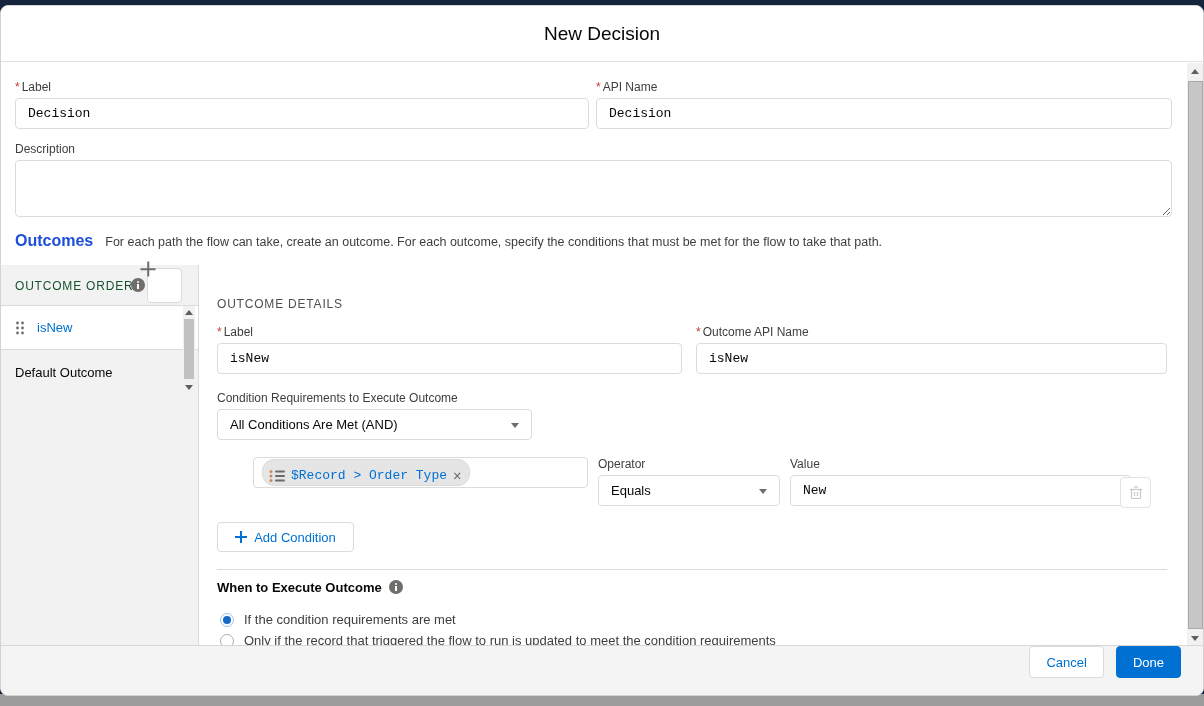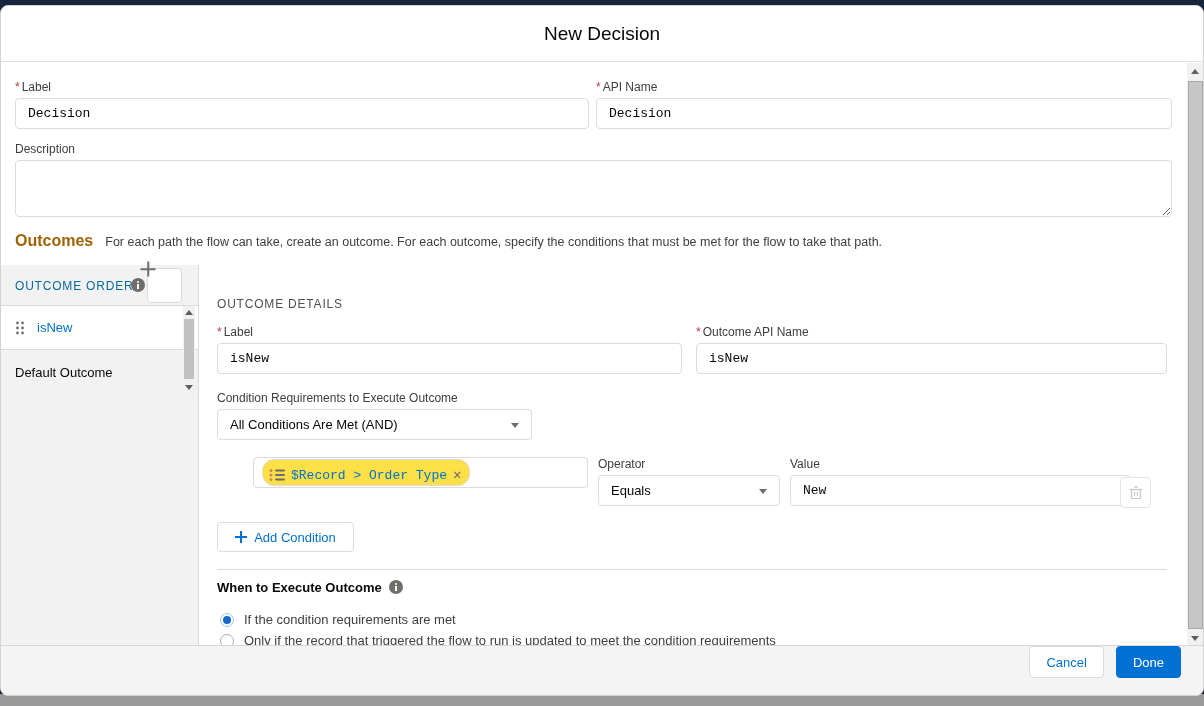--- a/index.html
+++ b/index.html
@@ -30,21 +30,21 @@
 
   
   .info { display:inline-block; width:14px; height:14px; border-radius:50%; background:#706e6b; position:relative; vertical-align:-2px; }
   .info::before { content:""; position:absolute; left:6px; top:3px; width:2px; height:2px; background:#fff; border-radius:50%; }
   .info::after  { content:""; position:absolute; left:6px; top:6px; width:2px; height:5px; background:#fff; }
 
   
   .outcomes-wrap { position:absolute; left:0; top:259px; width:1186px; height:382px; }
   .sidebar { position:absolute; left:0; top:0; width:198px; height:382px; background:#f3f2f2; border-right:1px solid #dddbda; }
   .sb-head { position:absolute; left:0; top:0; width:100%; height:41px; border-bottom:1px solid #dddbda; }
-  .sb-title { position:absolute; left:14px; top:14px; font-size:12px; letter-spacing:0.8px; color:#0369a1; }
+  .sb-title { position:absolute; left:14px; top:14px; font-size:12px; letter-spacing:0.8px; color:#14532d; }
   .sb-info { position:absolute; left:130px; top:13px; }
   .add-outcome { position:absolute; right:16px; top:3px; width:35px; height:35px; background:#fff;
                  border:1px solid #dddbda; border-radius:4px; cursor:pointer; }
   .plus { position:relative; width:100%; height:100%; }
   .plus::before { content:""; position:absolute; left:50%; top:50%; width:15px; height:1.5px; background:#706e6b; transform:translate(-50%,-50%); }
   .plus::after  { content:""; position:absolute; left:50%; top:50%; width:1.5px; height:15px; background:#706e6b; transform:translate(-50%,-50%); }
 
   .sb-list { position:absolute; left:0; top:41px; width:100%; }
   .sb-item { position:relative; height:44px; display:flex; align-items:center; padding-left:14px; font-size:13px; cursor:pointer; }
   .sb-item.selected { background:#fff; border-bottom:1px solid #dddbda; color:#0070d2; }
@@ -55,22 +55,22 @@
   .mini-thumb { position:absolute; left:1px; top:13px; width:10px; height:60px; background:#c1c1c1; }
   .tri-up    { width:0; height:0; border-left:4px solid transparent; border-right:4px solid transparent; border-bottom:5px solid #5f5f5f; position:absolute; left:2px; top:4px; }
   .tri-down  { width:0; height:0; border-left:4px solid transparent; border-right:4px solid transparent; border-top:5px solid #5f5f5f; position:absolute; left:2px; bottom:4px; }
 
   
   .details { position:absolute; left:199px; top:16px; width:893px; height:382px; background:#fff; }
   .details-title { position:absolute; left:17px; top:16px; font-size:12px; letter-spacing:0.8px; color:#514f4d; }
 
   
   .combo { position:relative; display:flex; align-items:center; padding:0 8px; }
-  .pill { display:inline-flex; align-items:flex-start; gap:6px; border:1px solid #dddbda; border-radius:12px;
-          padding:8px 8px 2px 6px; font-size:13px; color:#0070d2; background:#fde047; max-width:100%; }
+  .pill { display:inline-flex; align-items:center; gap:6px; border:1px solid #dddbda; border-radius:12px;
+          padding:8px 8px 2px 6px; font-size:13px; color:#0070d2; background:#e5e5e5; max-width:100%; }
   .pill .x { color:#706e6b; font-size:14px; line-height:1; cursor:pointer; }
 
   .trash-btn { position:absolute; left:920px; top:196px; width:31px; height:31px; border:1px solid #e5e3e1;
                border-radius:4px; background:#fff; display:flex; align-items:center; justify-content:center; }
 
   .add-cond { position:absolute; left:17px; top:241px; width:137px; height:30px; background:#fff;
               border:1px solid #dddbda; border-radius:4px; color:#0070d2; font-size:13px;
               display:flex; align-items:center; justify-content:center; gap:7px; cursor:pointer; }
   .plus-sm { position:relative; width:12px; height:12px; display:inline-block; }
   .plus-sm::before { content:""; position:absolute; left:0; top:5px; width:12px; height:2px; background:#0070d2; }
@@ -117,21 +117,21 @@
       <span class="fld-label"><span class="req">*</span><span>API Name</span></span>
       <input class="tbox" type="text" value="Decision" style="">
     </div>
 
     <div class="abs" style="left:14px; top:136px; width:1157px;">
       <span class="fld-label">Description</span>
       <textarea class="tbox" style="height: 57px; resize: both; padding-top: 6px;"></textarea>
     </div>
 
     <div class="abs" style="left:14px; top:226px; width:1160px; display:flex; align-items:baseline; gap:12px;">
-      <span style="font-size:16px; font-weight:600; color:#a16207;">Outcomes</span>
+      <span style="font-size:16px; font-weight:600; color:#1d4ed8;">Outcomes</span>
       <span style="font-size:12.5px; color:#3e3e3c;">For each path the flow can take, create an outcome. For each outcome, specify the conditions that must be met for the flow to take that path.</span>
     </div>
 
     <div class="outcomes-wrap">
 
       <div class="sidebar">
         <div class="sb-head">
           <span class="sb-title">OUTCOME ORDER</span>
           <span class="info sb-info"></span>
           <div class="add-outcome"><span class="plus"></span></div>

